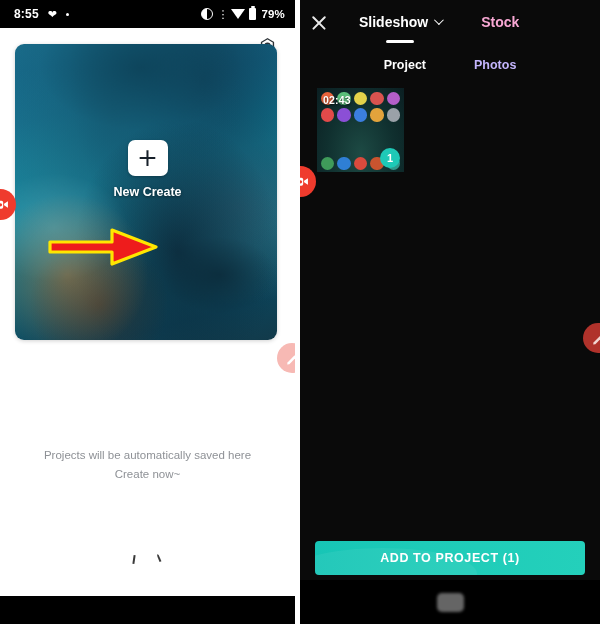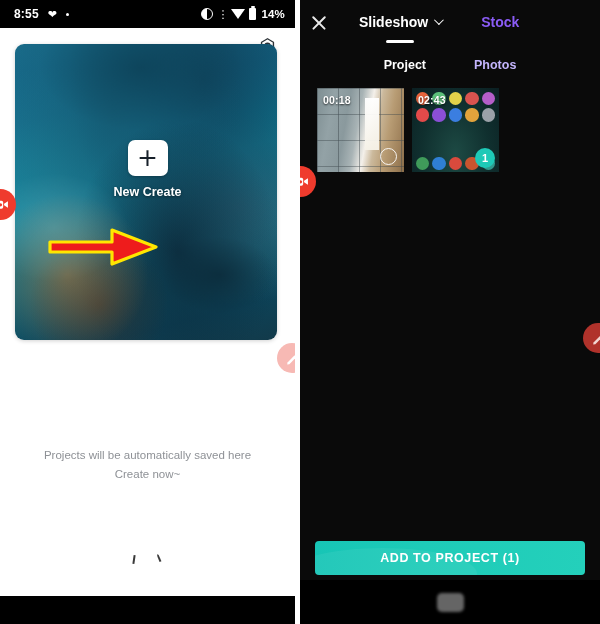--- a/index.html
+++ b/index.html
@@ -154,21 +154,21 @@
     width:18px; height:1.7px; background:#e9e9e9; border-radius:1px;
   }
   .close-x:before { transform:rotate(45deg); }
   .close-x:after { transform:rotate(-45deg); }
 
   .r-tabs { display:flex; align-items:center; gap:40px; margin-left:27px; }
   .r-tab {
     position:relative; color:#fff; font-size:14px; font-weight:600;
     display:flex; align-items:center; gap:6px; padding-bottom:3px;
   }
-  .r-tab.inactive { color:#8b5cf6; font-weight:600; }
+  .r-tab.inactive { color:#f9a8d4; font-weight:600; }
   .chev {
     width:7px; height:7px; border-right:1.6px solid #fff; border-bottom:1.6px solid #fff;
     transform:rotate(45deg) translateY(-2px);
   }
   .tab-underline {
     position:absolute; left:50%; transform:translateX(-50%);
     bottom:-10px; width:28px; height:2.4px; background:#fff; border-radius:2px;
   }
 
   .sub-tabs {
@@ -275,21 +275,21 @@
       <div class="sb-left">
         <span class="sb-time">8:55</span>
         <span class="sb-heart">❤</span>
         <span class="sb-dot"></span>
       </div>
       <div class="sb-right">
         <span class="ico-contrast"></span>
         <span class="ico-vibrate">⋮</span>
         <span class="ico-wifi"></span>
         <span class="ico-batt"></span>
-        <span class="sb-pct">14%</span>
+        <span class="sb-pct">79%</span>
       </div>
     </div>
 
     <div class="left-body">
 
       <div class="gear-row">
         <span class="gear">
           <svg width="19" height="19" viewBox="0 0 24 24">
             <path d="M12 2.2 19.5 6.6v8.8L12 19.8 4.5 15.4V6.6z" fill="none" stroke="#2d3338" stroke-width="1.7" stroke-linejoin="round"></path>
             <circle cx="12" cy="11" r="3.1" fill="none" stroke="#2d3338" stroke-width="1.7"></circle>
@@ -359,26 +359,20 @@
       </div>
     </div>
 
     <div class="sub-tabs">
       <span class="sub-tab active">Project</span>
       <span class="sub-tab idle">Photos</span>
     </div>
 
     <div class="thumbs">
 
-      <div class="thumb thumb-a">
-        <span class="grid"></span>
-        <span class="winglow"></span>
-        <span class="dur">00:18</span>
-        <span class="sel-circle"></span>
-      </div>
 
       <div class="thumb thumb-b">
         <span class="appgrid">
           <i class="ai" style="background:#e8643c"></i>
           <i class="ai" style="background:#5bbf7a"></i>
           <i class="ai" style="background:#e3d24a"></i>
           <i class="ai" style="background:#d9534f"></i>
           <i class="ai" style="background:#b45ec9"></i>
           <i class="ai" style="background:#e24a4a"></i>
           <i class="ai" style="background:#8b4fd6"></i>

